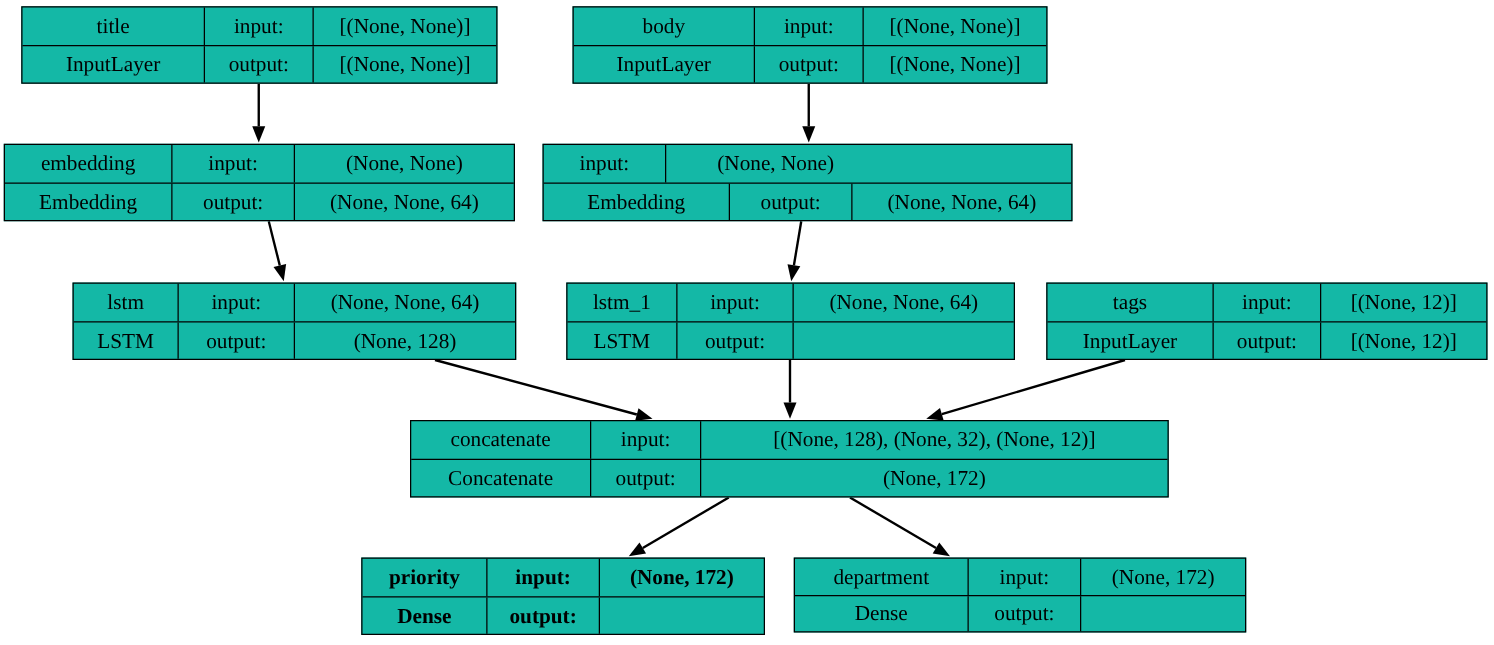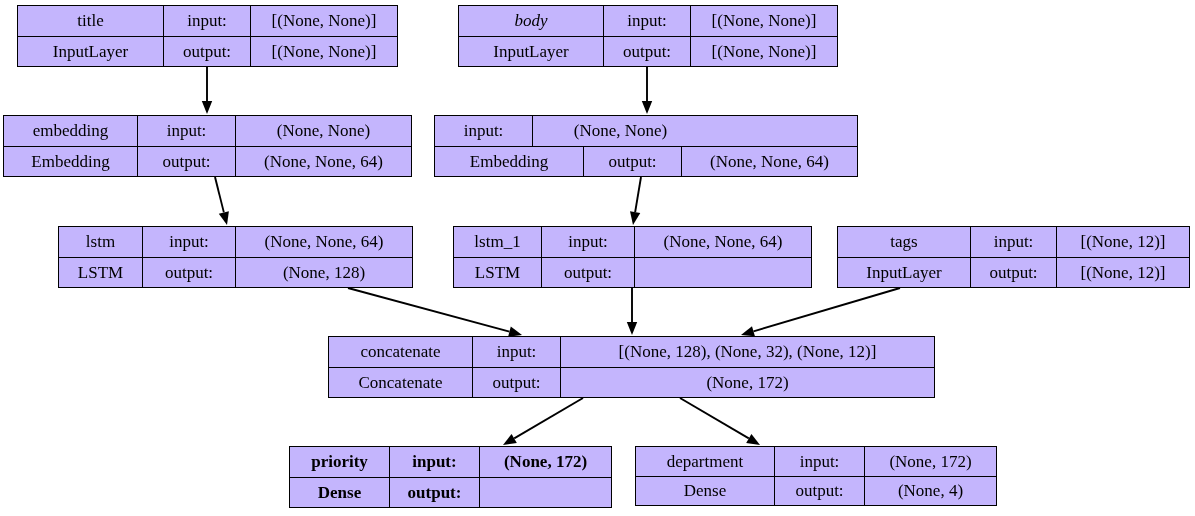--- a/index.html
+++ b/index.html
@@ -20,21 +20,21 @@
     left: 0;
     top: 0;
     width: 1195px;
     height: 516px;
     pointer-events: none;
   }
   .node {
     position: absolute;
     box-sizing: border-box;
     border: 1px solid #000000;
-    background: #c4b5fd;
+    background: #14b8a6;
     display: flex;
     flex-direction: column;
   }
   .node-row {
     display: flex;
     flex-direction: row;
     flex: 1 1 50%;
     min-height: 0;
   }
   .node-row.top {
@@ -108,21 +108,21 @@
           <div class="cell c-val" style="width: 146px;">[(None, None)]</div>
         </div>
         <div class="node-row bottom" style="border-color: rgb(0, 0, 0);">
           <div class="cell c-name" style="width: 146px; border-color: rgb(0, 0, 0);">InputLayer</div>
           <div class="cell c-io" style="width: 87px; border-color: rgb(0, 0, 0);">output:</div>
           <div class="cell c-val" style="width: 146px;">[(None, None)]</div>
         </div>
       </div>
       <div class="node" style="left: 458px; top: 5px; width: 380px; height: 62px; border-color: rgb(0, 0, 0);">
         <div class="node-row top" style="border-color: rgb(0, 0, 0);">
-          <div class="cell c-name" style="width: 145px; border-color: rgb(0, 0, 0); font-style: italic;">body</div>
+          <div class="cell c-name" style="width: 145px; border-color: rgb(0, 0, 0);">body</div>
           <div class="cell c-io" style="width: 87px; border-color: rgb(0, 0, 0);">input:</div>
           <div class="cell c-val" style="width: 146px;">[(None, None)]</div>
         </div>
         <div class="node-row bottom" style="border-color: rgb(0, 0, 0);">
           <div class="cell c-name" style="width: 145px; border-color: rgb(0, 0, 0);">InputLayer</div>
           <div class="cell c-io" style="width: 87px; border-color: rgb(0, 0, 0);">output:</div>
           <div class="cell c-val" style="width: 146px;">[(None, None)]</div>
         </div>
       </div>
       <div class="node" style="left: 3px; top: 115px; width: 409px; height: 62px; border-color: rgb(0, 0, 0);">
@@ -208,18 +208,17 @@
       </div>
       <div class="node" style="left: 635px; top: 446px; width: 362px; height: 60px; border-color: rgb(0, 0, 0);">
         <div class="node-row top" style="border-color: rgb(0, 0, 0);">
           <div class="cell c-name" style="width: 139px; border-color: rgb(0, 0, 0);">department</div>
           <div class="cell c-io" style="width: 90px; border-color: rgb(0, 0, 0);">input:</div>
           <div class="cell c-val" style="width: 131px;">(None, 172)</div>
         </div>
         <div class="node-row bottom" style="border-color: rgb(0, 0, 0);">
           <div class="cell c-name" style="width: 139px; border-color: rgb(0, 0, 0);">Dense</div>
           <div class="cell c-io" style="width: 90px; border-color: rgb(0, 0, 0);">output:</div>
-          <div class="cell c-val" style="width: 131px;">(None, 4)</div>
         </div>
       </div>
     </div>
 
 </div>
 
 </body></html>

